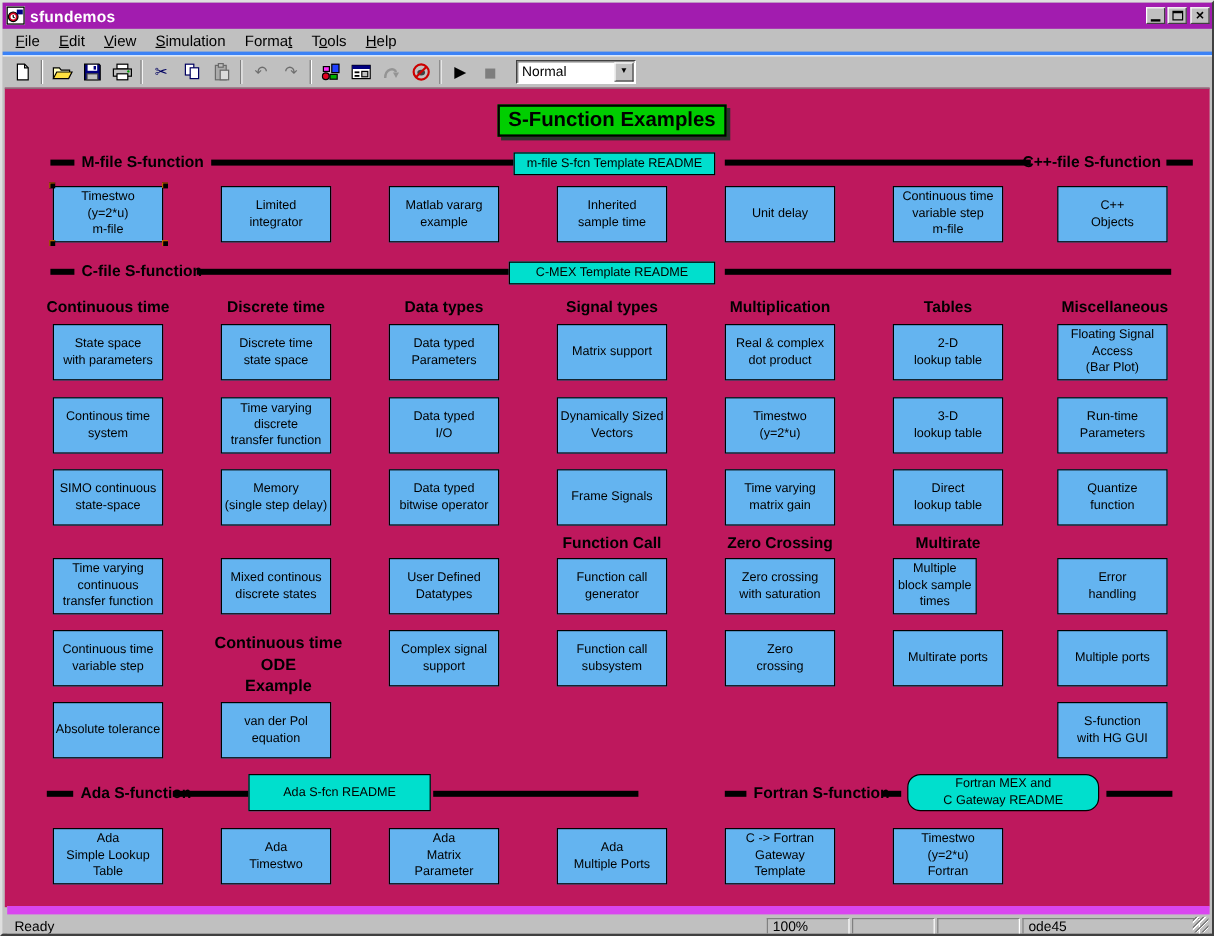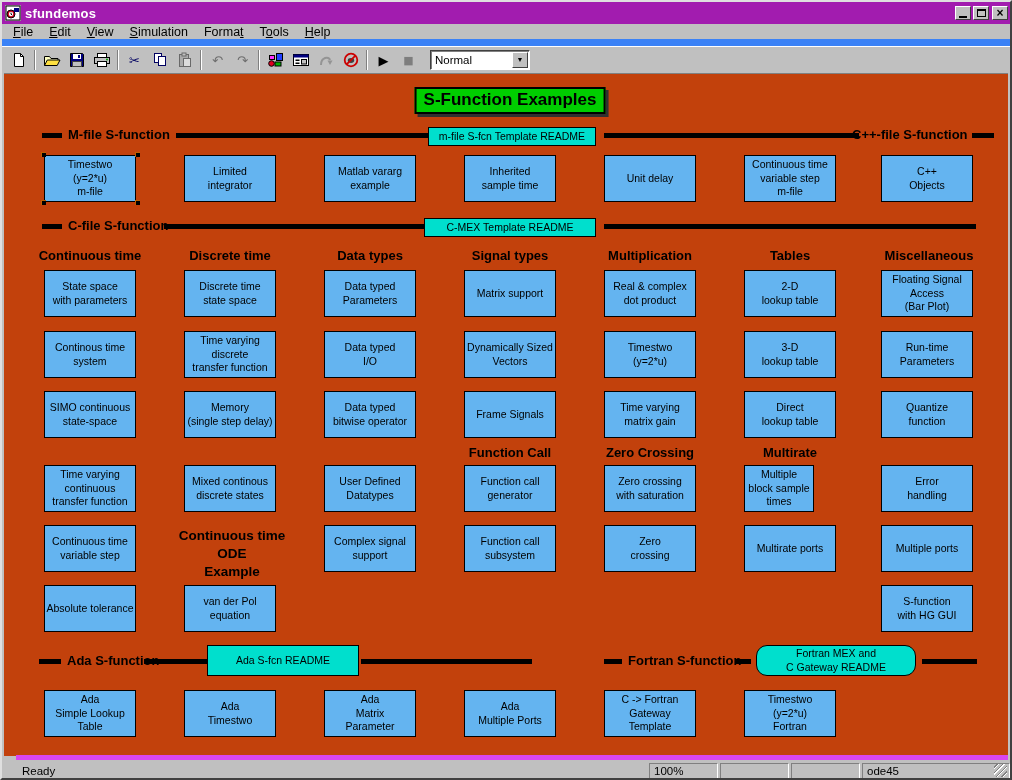--- a/index.html
+++ b/index.html
@@ -14,57 +14,57 @@
   .app-icon{width:16px;height:16px;flex:0 0 16px;}
   .title-text{color:#fff;font-weight:bold;font-size:13px;margin-left:4px;flex:1;letter-spacing:.2px;}
   .win-btn{width:16px;height:14px;background:#c0c0c0;border:1px solid;border-color:#fff #404040 #404040 #fff;
     margin-left:2px;display:flex;align-items:center;justify-content:center;padding:0;position:relative;}
   .win-btn.close{margin-left:3px;}
   .glyph-min{width:8px;height:2px;background:#000;margin-top:8px;}
   .glyph-max{width:9px;height:8px;border:1px solid #000;border-top-width:2px;}
   .glyph-close{font-size:12px;font-weight:bold;line-height:10px;color:#000;}
   
   .menubar{height:22px;display:flex;align-items:center;padding-left:3px;font-size:12.5px;
-    border-bottom:7px solid #3b82f6;box-shadow:0 1px 0 #ffffff;}
+    border-bottom:3px solid #3b82f6;box-shadow:0 1px 0 #ffffff;}
   .menu-item{padding:3px 8px;color:#000;}
   .menu-item .ul{text-decoration:underline;}
   
   .toolbar{height:27px;display:flex;align-items:center;padding:2px 4px 1px 4px;}
   .tb-btn{width:25px;height:22px;background:#c0c0c0;border:none;display:flex;align-items:center;
     justify-content:center;padding:0;margin:0;}
   .tb-btn.disabled{opacity:.45;filter:grayscale(100%);}
   .tb-glyph{font-size:13px;line-height:13px;font-family:"DejaVu Sans",sans-serif;}
   .tb-sep{width:2px;height:20px;border-left:1px solid #808080;border-right:1px solid #ffffff;margin:0 3px;}
   .sim-dropdown{margin-left:9px;width:100px;height:20px;background:#fff;border:1px solid;
     border-color:#404040 #fff #fff #404040;box-shadow:inset 1px 1px 0 #808080;
     display:flex;align-items:center;font-size:11.5px;}
   .dd-text{flex:1;padding-left:4px;}
   .dd-btn{width:16px;height:16px;background:#c0c0c0;border:1px solid;border-color:#fff #404040 #404040 #fff;
     font-size:7px;line-height:14px;text-align:center;margin-right:1px;padding:0;}
   
-  .canvas{position:absolute;left:2px;right:2px;top:71px;height:683px;background:#c2410c;
+  .canvas{position:absolute;left:2px;right:2px;top:71px;height:683px;background:#be185d;
     border-top:1px solid #808080;overflow:hidden;}
   .diagram-title{position:absolute;left:506px;top:13px;transform:translateX(-50%);
     background:#00ce00;border:2px solid #000;padding:1px 7px 2px 7px;font-size:17px;font-weight:bold;
     white-space:nowrap;box-shadow:3px 3px 0 #303030;}
   .rule{position:absolute;height:5px;background:#000;}
   .sec-label{position:absolute;font-weight:bold;font-size:13px;white-space:nowrap;}
   .col-header{position:absolute;font-weight:bold;font-size:13px;transform:translateX(-50%);
     text-align:center;white-space:nowrap;}
   .ode-note{position:absolute;font-weight:bold;font-size:13.5px;transform:translateX(-50%);
     text-align:center;white-space:pre-line;line-height:1.35;}
   .block{position:absolute;background:#64b4f0;border:1px solid #000;font-size:10.5px;line-height:1.3;
     display:flex;align-items:center;justify-content:center;text-align:center;white-space:pre-line;
     color:#000;padding:1px;}
   .readme-box{position:absolute;background:#00dfcd;border:1px solid #000;font-size:10.5px;line-height:1.3;
     display:flex;align-items:center;justify-content:center;text-align:center;white-space:pre-line;color:#000;}
   .handle{position:absolute;width:5px;height:5px;background:#000;box-shadow:inset 1px 1px 0 #c06000;}
   
-  .statusbar{position:absolute;left:14px;right:2px;bottom:0;height:23px;background:#c0c0c0;
-    border-top:5px solid #d946ef;font-size:11.5px;}
+  .statusbar{position:absolute;left:4px;right:2px;bottom:0;height:23px;background:#c0c0c0;
+    border-top:7px solid #d946ef;font-size:11.5px;}
   .sb-ready{position:absolute;left:6px;top:5px;}
   .sb-panel{position:absolute;top:3px;height:17px;border:1px solid;border-color:#808080 #fff #fff #808080;
     padding:1px 4px;}
   .sb-grip{position:absolute;right:1px;bottom:1px;width:13px;height:13px;
     background:repeating-linear-gradient(135deg,transparent 0 2px,#808080 2px 3px,#fff 3px 4px);}
 </style>
 </head>
 <body>
 
 <div class="window">

